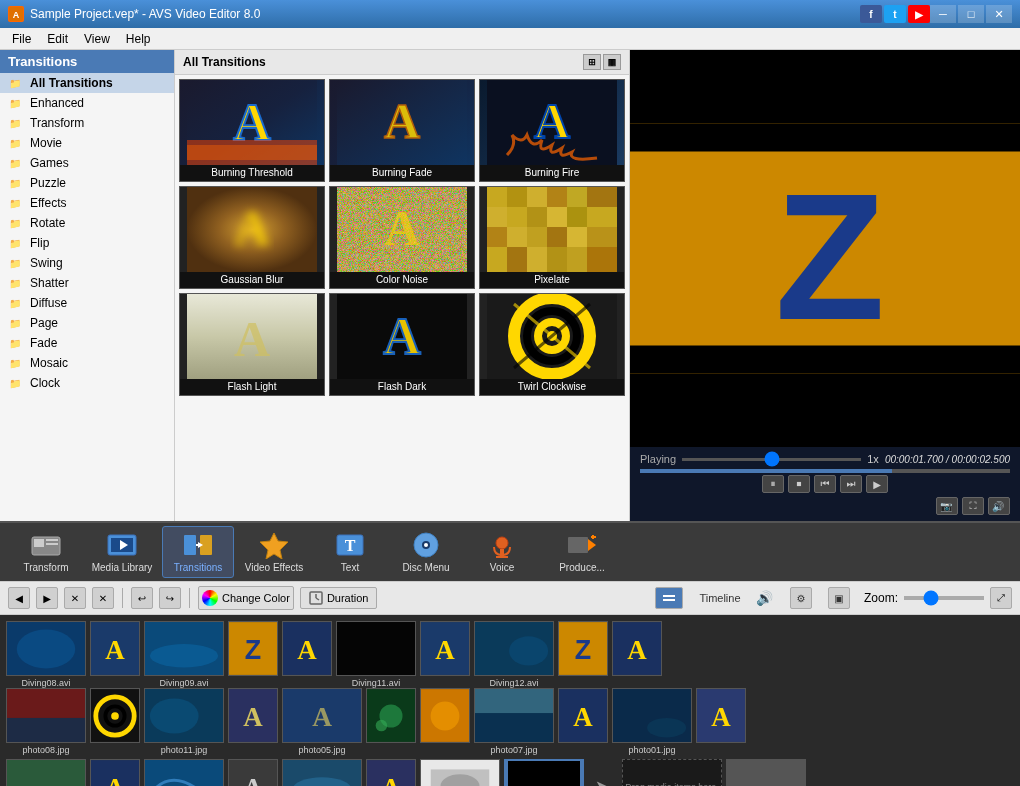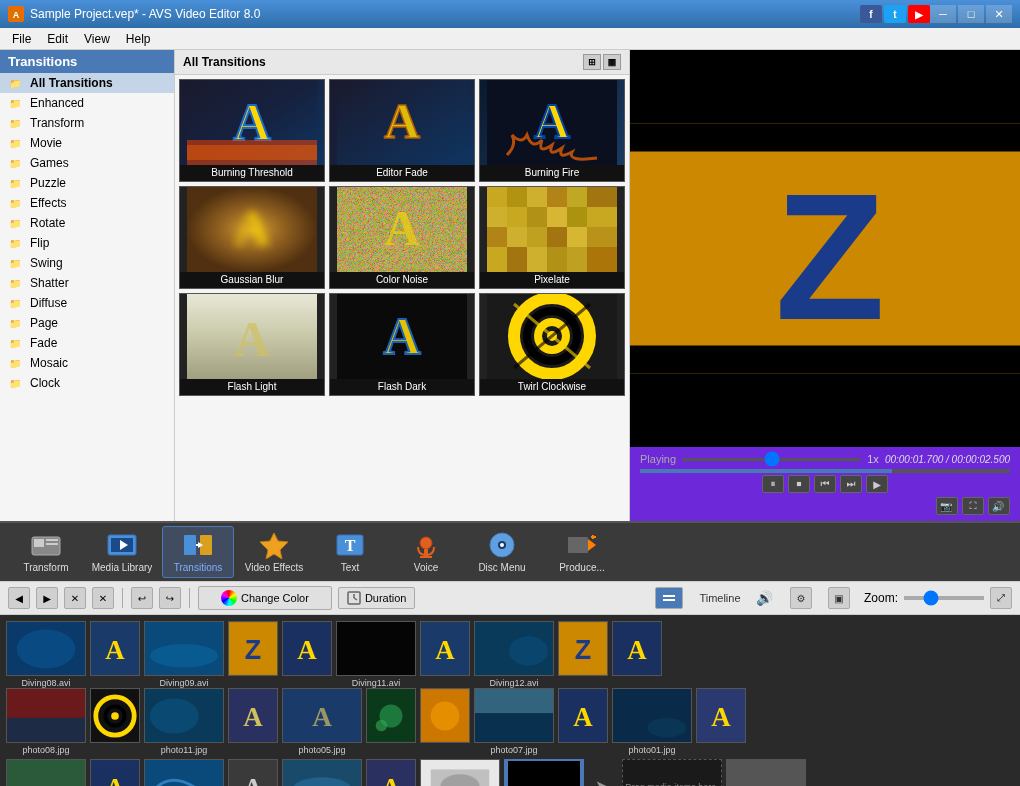--- a/index.html
+++ b/index.html
@@ -39,21 +39,21 @@
     #content-header .view-btn { width: 18px; height: 16px; background: #ccc; border: 1px solid #999; cursor: pointer; display: flex; align-items: center; justify-content: center; font-size: 9px; }
     #transitions-grid { flex: 1; overflow-y: auto; padding: 4px; display: grid; grid-template-columns: repeat(3, 1fr); gap: 4px; }
     .transition-item { background: #222; border: 1px solid #555; cursor: pointer; text-align: center; }
     .transition-thumb { width: 100%; height: 85px; overflow: hidden; display: flex; align-items: center; justify-content: center; position: relative; }
     .transition-label { color: white; font-size: 10px; padding: 2px 2px 3px; background: #111; }
 
     
     #preview-panel { width: 390px; background: #000; display: flex; flex-direction: column; flex-shrink: 0; }
     #preview-video { flex: 1; background: #000; display: flex; align-items: center; justify-content: center; overflow: hidden; }
     #preview-video svg { width: 100%; height: 100%; }
-    #preview-controls { background: #6d28d9; padding: 6px 10px; }
+    #preview-controls { background: #0f172a; padding: 6px 10px; }
     .playback-row { display: flex; align-items: center; gap: 6px; color: #ccc; font-size: 11px; margin-bottom: 4px; }
     .playback-row .playing-label { color: #aaa; }
     .speed-slider { flex: 1; height: 3px; background: #555; appearance: none; }
     .time-display { color: #ddd; font-size: 10px; white-space: nowrap; font-style: italic; }
     .control-buttons { display: flex; align-items: center; justify-content: center; gap: 4px; margin-bottom: 4px; }
     .ctrl-btn { background: #444; border: 1px solid #666; color: #ccc; width: 22px; height: 18px; cursor: pointer; display: flex; align-items: center; justify-content: center; font-size: 10px; border-radius: 2px; }
     .progress-bar { height: 4px; background: #555; margin-bottom: 2px; position: relative; }
     .progress-fill { height: 100%; background: #4a7ab5; width: 68%; }
     .extra-controls { display: flex; justify-content: flex-end; gap: 4px; }
     .ext-btn { background: #444; border: 1px solid #666; color: #ccc; width: 22px; height: 18px; cursor: pointer; display: flex; align-items: center; justify-content: center; font-size: 10px; border-radius: 2px; }
@@ -61,21 +61,21 @@
     
     #toolbar { height: 60px; background: #3a3a3a; border-top: 2px solid #555; display: flex; align-items: center; padding: 0 10px; gap: 4px; }
     .toolbar-btn { display: flex; flex-direction: column; align-items: center; justify-content: center; width: 72px; height: 52px; cursor: pointer; color: #ddd; font-size: 10px; gap: 3px; border: 1px solid transparent; border-radius: 3px; }
     .toolbar-btn.active { background: rgba(100,150,255,0.2); border-color: #4a7ab5; color: #7ab0ff; }
     .toolbar-icon { width: 32px; height: 28px; display: flex; align-items: center; justify-content: center; }
 
     
     #timeline-bar { background: #e8e8e8; height: 34px; border-top: 1px solid #ccc; border-bottom: 1px solid #ccc; display: flex; align-items: center; padding: 0 8px; gap: 6px; }
     .tl-nav-btn { width: 22px; height: 22px; background: #d0d0d0; border: 1px solid #aaa; cursor: pointer; display: flex; align-items: center; justify-content: center; font-size: 10px; border-radius: 2px; }
     .separator { width: 1px; height: 20px; background: #aaa; margin: 0 2px; }
-    .change-color-btn { display: flex; align-items: center; gap: 4px; padding: 3px 22px; background: #e0e0e0; border: 1px solid #aaa; cursor: pointer; border-radius: 2px; font-size: 11px; }
+    .change-color-btn { display: flex; align-items: center; gap: 4px; padding: 3px 3px; background: #e0e0e0; border: 1px solid #aaa; cursor: pointer; border-radius: 2px; font-size: 11px; }
     .color-wheel { width: 16px; height: 16px; border-radius: 50%; background: conic-gradient(red, yellow, lime, cyan, blue, magenta, red); }
     .duration-btn { display: flex; align-items: center; gap: 4px; padding: 3px 8px; background: #e0e0e0; border: 1px solid #aaa; cursor: pointer; border-radius: 2px; font-size: 11px; }
     .zoom-section { margin-left: auto; display: flex; align-items: center; gap: 16px; font-size: 11px; color: #333; }
     .zoom-slider { width: 80px; height: 4px; appearance: none; background: #aaa; }
     .view-toggle { display: flex; gap: 2px; }
     .view-toggle-btn { width: 28px; height: 22px; background: #d0d0d0; border: 1px solid #aaa; cursor: pointer; display: flex; align-items: center; justify-content: center; font-size: 10px; border-radius: 2px; }
     .view-toggle-btn.active { background: #4a7ab5; color: white; }
     .fit-btn { width: 22px; height: 22px; background: #d0d0d0; border: 1px solid #aaa; cursor: pointer; display: flex; align-items: center; justify-content: center; font-size: 10px; border-radius: 2px; }
     .vol-icon { font-size: 14px; color: #333; cursor: pointer; }
 
@@ -238,21 +238,21 @@
               <defs>
                 <linearGradient id="bg2" x1="0%" y1="0%" x2="100%" y2="100%">
                   <stop offset="0%" style="stop-color:#1a1a2e"></stop>
                   <stop offset="100%" style="stop-color:#0f3460"></stop>
                 </linearGradient>
               </defs>
               <rect width="130" height="85" fill="url(#bg2)"></rect>
               <text x="65" y="58" text-anchor="middle" font-size="50" font-weight="900" fill="#ffd700" font-family="Times New Roman, serif" stroke="#cc6600" stroke-width="1.5" opacity="0.85">A</text>
             </svg>
           </div>
-          <div class="transition-label">Editor Fade</div>
+          <div class="transition-label">Burning Fade</div>
         </div>
 
         <div class="transition-item">
           <div class="transition-thumb" style="background:linear-gradient(135deg,#0a1a2e,#1a3a60)">
             <svg width="130" height="85" viewBox="0 0 130 85">
               <rect width="130" height="85" fill="#0a1020"></rect>
               <text x="65" y="58" text-anchor="middle" font-size="50" font-weight="900" fill="#ffd700" font-family="Times New Roman, serif" stroke="#0044aa" stroke-width="2">A</text>
 
               <path d="M 20 75 Q 30 65 25 55 Q 35 65 40 55 Q 45 70 55 60 Q 50 75 65 65 Q 60 78 75 68 Q 70 80 85 72 Q 80 82 110 78" stroke="#ff6600" stroke-width="3" fill="none" opacity="0.7"></path>
             </svg>
@@ -466,38 +466,38 @@
       <svg width="32" height="28" viewBox="0 0 32 28">
         <rect x="3" y="4" width="26" height="20" rx="2" fill="#4a90d9" stroke="#3a70b9" stroke-width="1"></rect>
         <text x="16" y="20" text-anchor="middle" font-size="16" font-weight="bold" fill="white" font-family="serif">T</text>
       </svg>
     </div>
     <span>Text</span>
   </div>
   <div class="toolbar-btn">
     <div class="toolbar-icon">
       <svg width="32" height="28" viewBox="0 0 32 28">
+        <circle cx="16" cy="14" r="12" fill="#60a0e0" stroke="#4080c0" stroke-width="1"></circle>
+        <circle cx="16" cy="14" r="4" fill="#1a3a6a"></circle>
+        <circle cx="16" cy="14" r="2" fill="#ffffff"></circle>
+      </svg>
+    </div>
+    <span>Disc Menu</span>
+  </div>
+  <div class="toolbar-btn">
+    <div class="toolbar-icon">
+      <svg width="32" height="28" viewBox="0 0 32 28">
         <circle cx="16" cy="12" r="6" fill="#e06020" stroke="#c04010" stroke-width="1"></circle>
         <rect x="14" y="18" width="4" height="5" fill="#e06020"></rect>
         <path d="M 8 16 Q 8 24 16 24 Q 24 24 24 16" stroke="#e06020" stroke-width="2" fill="none"></path>
         <rect x="14" y="23" width="4" height="2" fill="#e06020"></rect>
         <rect x="10" y="25" width="12" height="2" fill="#e06020"></rect>
       </svg>
     </div>
     <span>Voice</span>
-  </div>
-  <div class="toolbar-btn">
-    <div class="toolbar-icon">
-      <svg width="32" height="28" viewBox="0 0 32 28">
-        <circle cx="16" cy="14" r="12" fill="#60a0e0" stroke="#4080c0" stroke-width="1"></circle>
-        <circle cx="16" cy="14" r="4" fill="#1a3a6a"></circle>
-        <circle cx="16" cy="14" r="2" fill="#ffffff"></circle>
-      </svg>
-    </div>
-    <span>Disc Menu</span>
   </div>
   <div class="toolbar-btn" style="width:80px;">
     <div class="toolbar-icon">
       <svg width="32" height="28" viewBox="0 0 32 28">
         <rect x="2" y="6" width="20" height="16" rx="1" fill="#666"></rect>
         <polygon points="22,8 22,20 30,14" fill="#ff8000"></polygon>
         <line x1="25" y1="6" x2="30" y2="6" stroke="#ff8000" stroke-width="2"></line>
         <line x1="27" y1="4" x2="27" y2="8" stroke="#ff8000" stroke-width="2"></line>
       </svg>
     </div>

